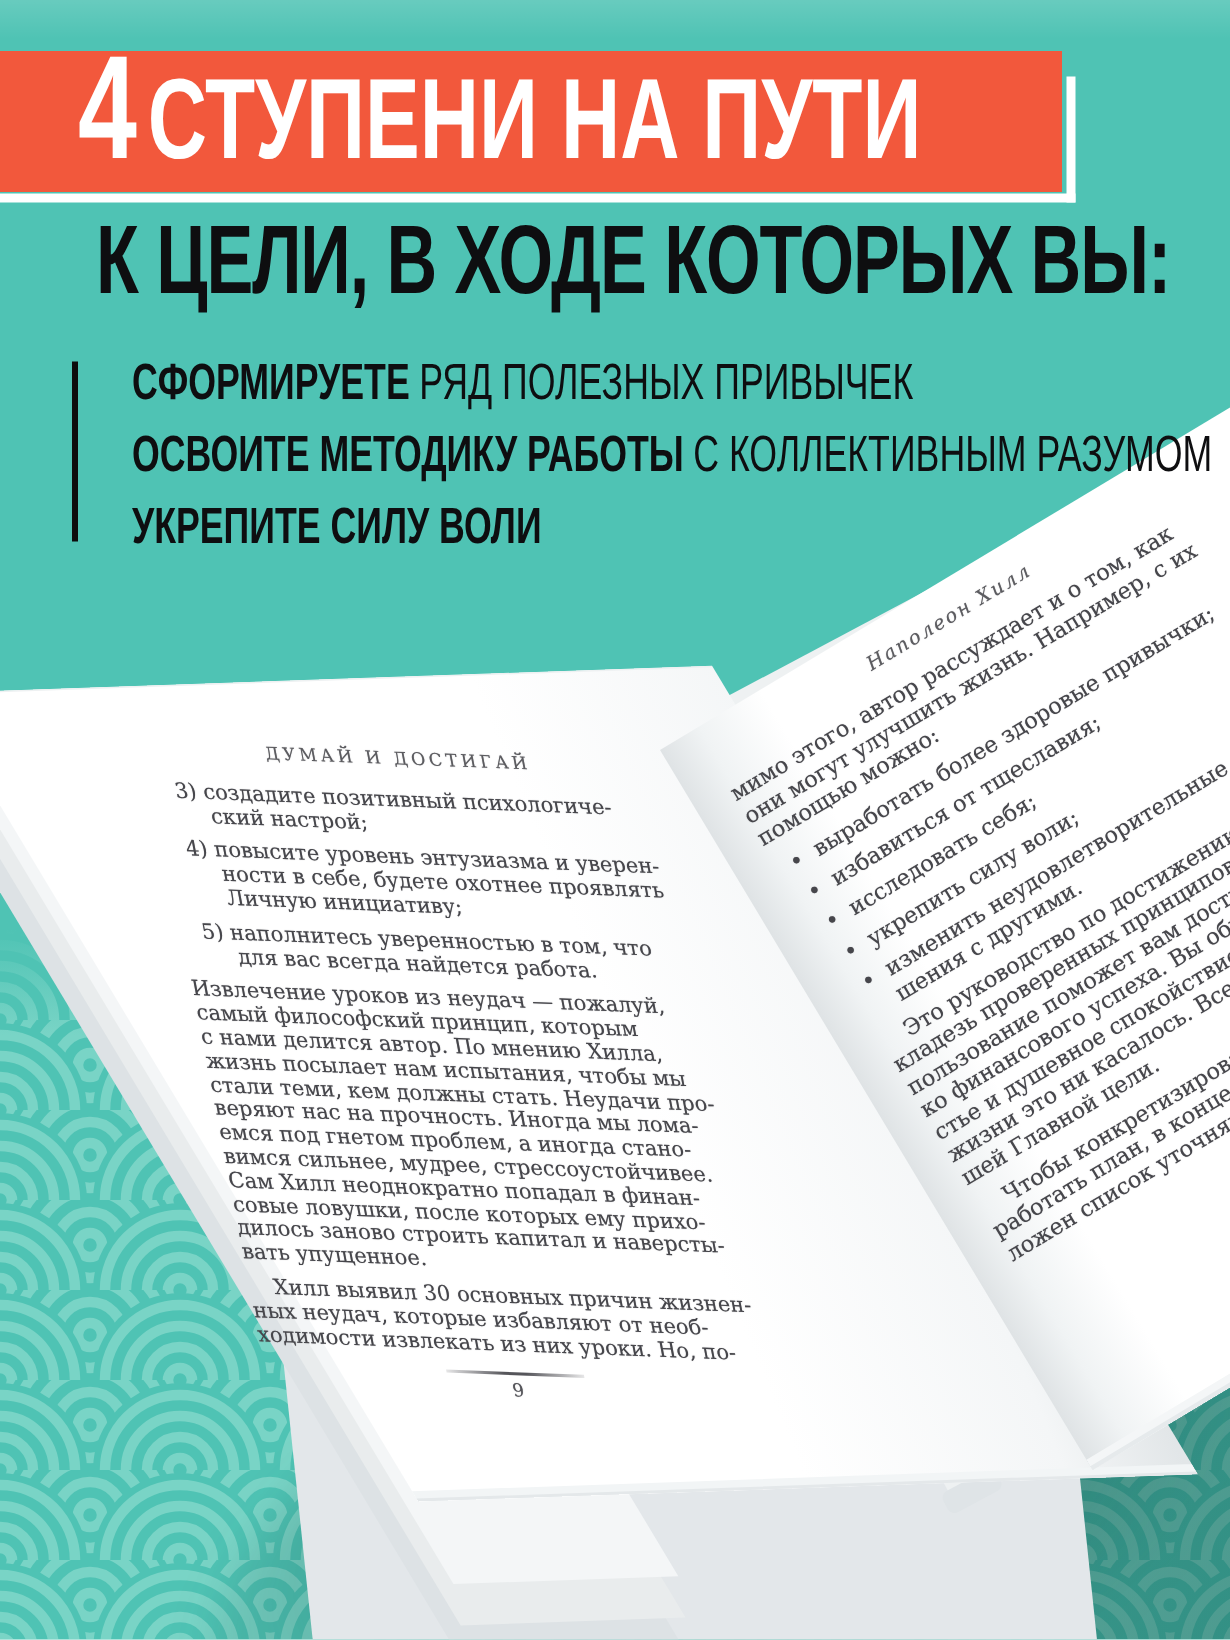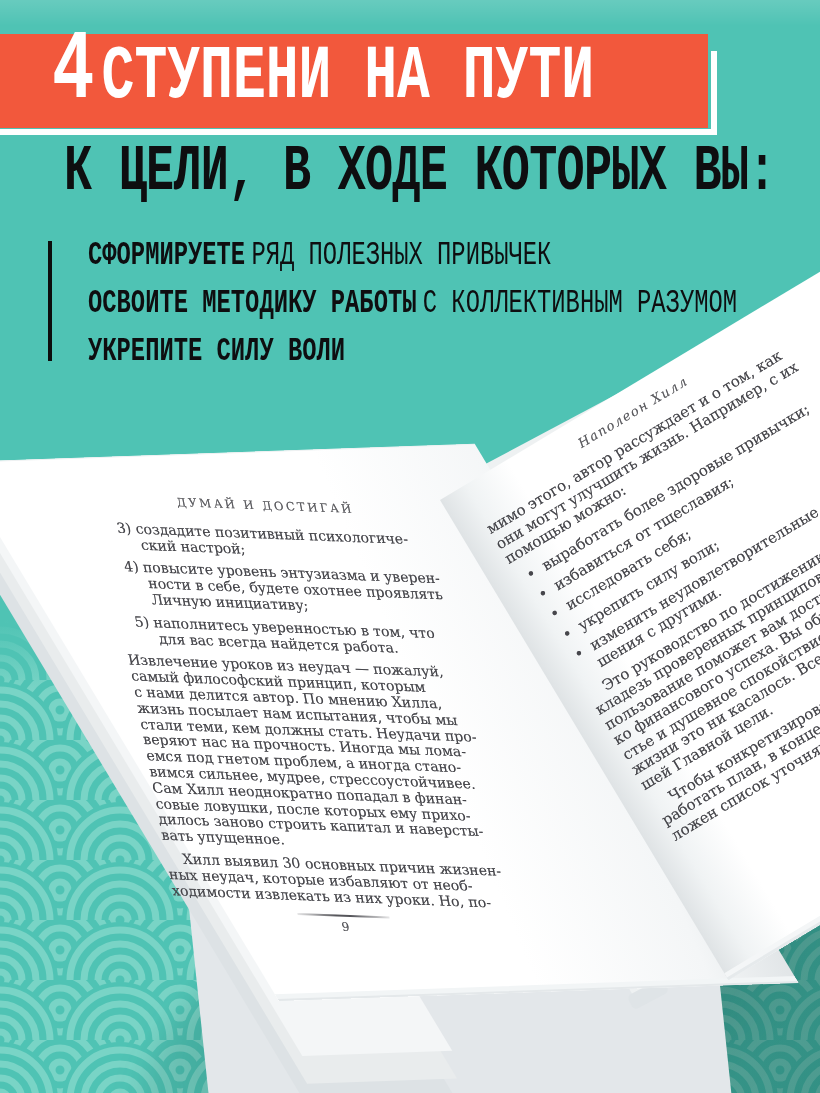--- a/index.html
+++ b/index.html
@@ -59,21 +59,21 @@
   .indent{text-indent:1.2em;}
   .page-list{list-style:none;margin:0 0 6px 14px;padding:0;}
   .page-list li{white-space:pre;padding-left:1.5em;text-indent:-1.5em;margin-bottom:7px;}
   .bullet-list{list-style:none;margin:6px 0 6px 10px;padding:0;}
   .bullet-list li{white-space:pre;padding-left:1.05em;text-indent:-1.05em;margin-bottom:6px;}
   .para{margin:0 0 7px 0;}
   .ornament{height:2px;width:92px;margin:10px auto 3px auto;
       background:linear-gradient(90deg,rgba(90,90,95,.15),#55555a 42%,#55555a 58%,rgba(90,90,95,.15));}
   .page-num{text-align:center;font-size:12px;color:#55555a;}
   
-  .headline{position:absolute;inset:0;z-index:5;pointer-events:none;font-family:Liberation Mono, monospace;}
+  .headline{position:absolute;inset:0;z-index:5;pointer-events:none;}
   .banner{position:absolute;left:0;top:34px;width:708px;height:94px;background:var(--accent);}
   .banner::before{content:"";position:absolute;left:0;right:-9px;bottom:-7px;height:6px;background:#fff;}
   .banner::after{content:"";position:absolute;top:17px;right:-9px;width:6px;bottom:-7px;background:#fff;}
   .banner-line{position:absolute;left:52px;bottom:8px;white-space:nowrap;color:#fff;font-weight:bold;
       transform:scaleX(.72);transform-origin:left bottom;line-height:1;}
   .step{font-size:98px;letter-spacing:-2px;}
   .banner-text{font-size:76px;margin-left:12px;letter-spacing:0;}
   .subline{position:absolute;left:64px;top:140px;font-size:65px;font-weight:bold;color:var(--ink);
       white-space:nowrap;line-height:1;transform:scaleX(.72);transform-origin:left top;letter-spacing:-1px;}
   .promo{position:absolute;left:48px;top:238px;}

